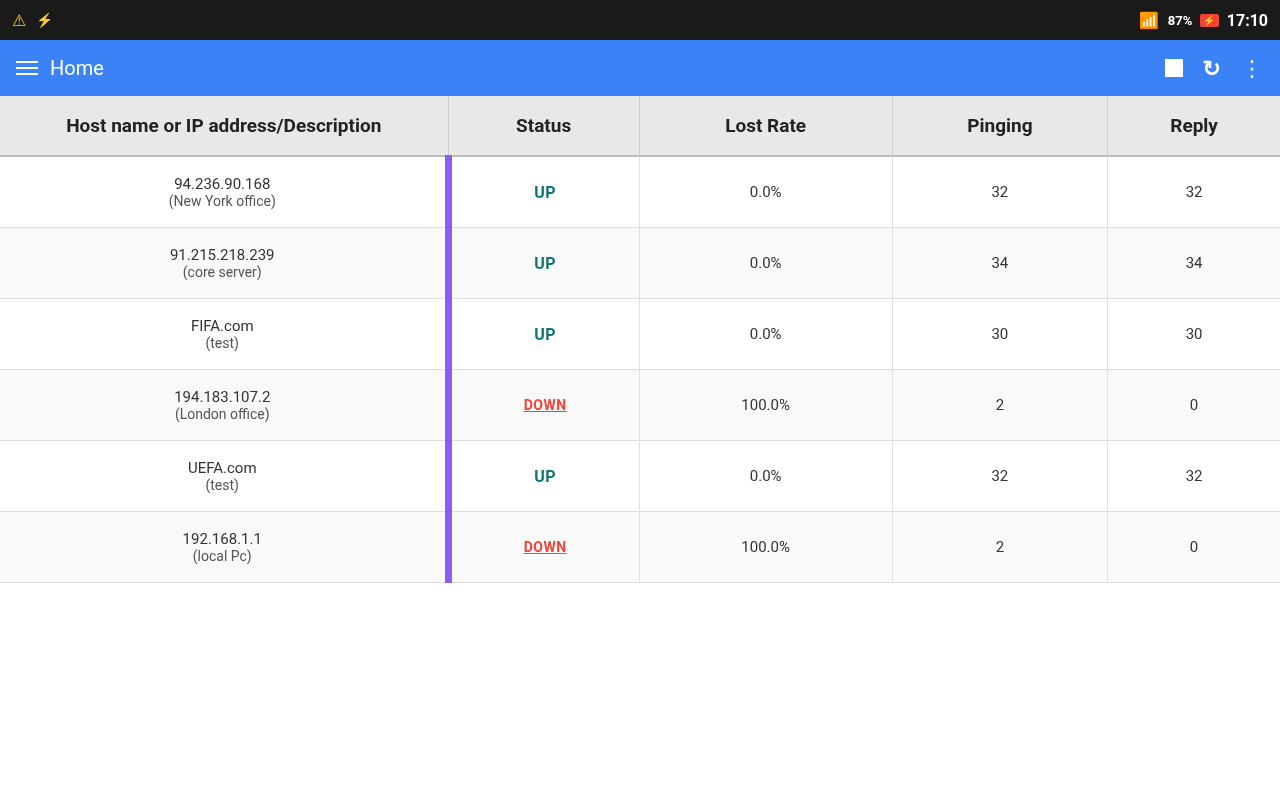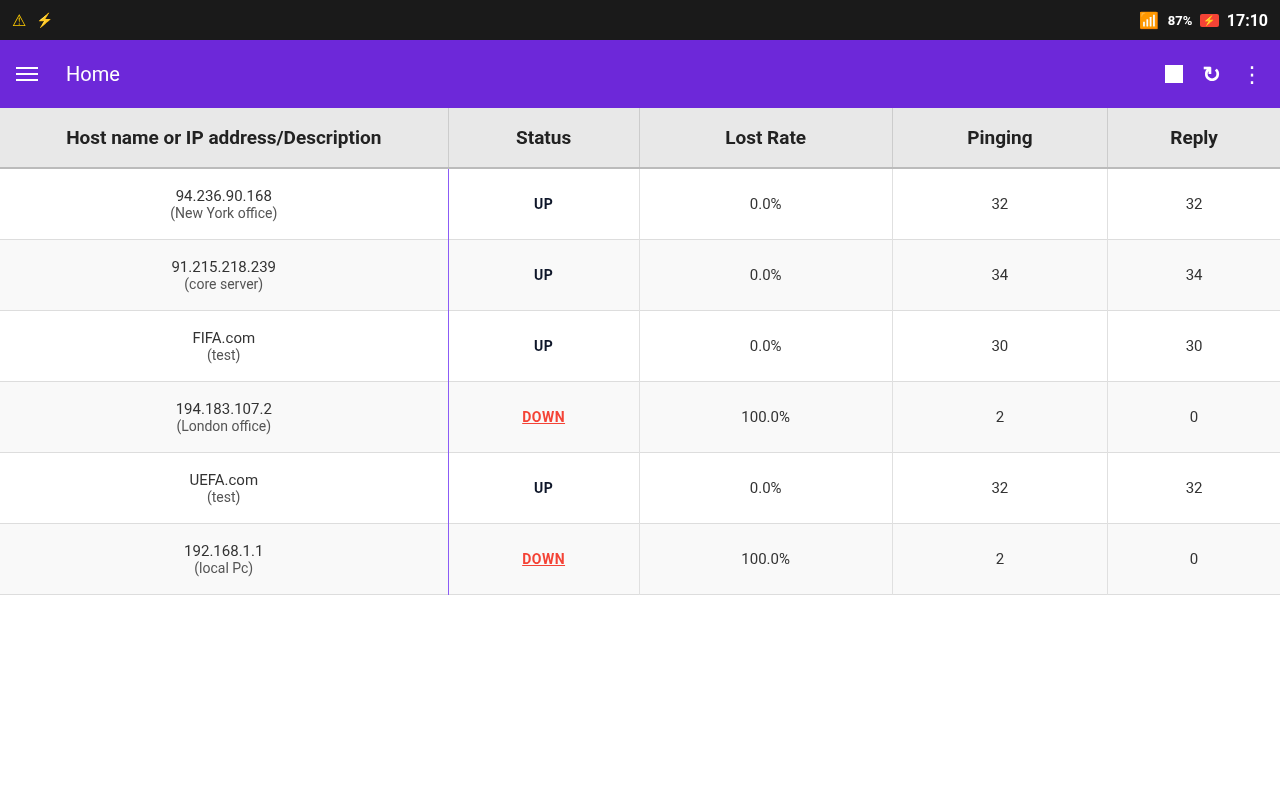--- a/index.html
+++ b/index.html
@@ -40,27 +40,27 @@
     .battery-text {
       font-size: 13px;
     }
     .time-text {
       font-size: 16px;
       font-weight: bold;
     }
 
     
     .top-bar {
-      background: #6d28d9;
-      height: 68px;
+      background: #3b82f6;
+      height: 56px;
       display: flex;
       align-items: center;
       padding: 0 16px;
       color: #fff;
-      gap: 28px;
+      gap: 12px;
     }
     .menu-icon {
       font-size: 20px;
       cursor: pointer;
       display: flex;
       flex-direction: column;
       gap: 4px;
     }
     .menu-icon span {
       display: block;
@@ -130,38 +130,38 @@
       background: #f9f9f9;
     }
     tbody td {
       padding: 18px 12px;
       text-align: center;
       font-size: 15px;
       color: #333;
       border-right: 1px solid #e0e0e0;
     }
     tbody td:first-child {
-      border-right: 1px solid #8b5cf6;
+      border-right: 7px solid #8b5cf6;
       margin-left: 28px;
     }
     tbody td:last-child {
       border-right: none;
     }
     .host-name {
       font-size: 15px;
       color: #333;
     }
     .host-desc {
       font-size: 14px;
       color: #555;
     }
     .status-up {
-      color: #0f172a;
-      font-weight: bold;
-      font-size: 14px;
+      color: #0f766e;
+      font-weight: bold;
+      font-size: 16px;
       letter-spacing: 0.5px;
     }
     .status-down {
       color: #f44336;
       font-weight: bold;
       font-size: 14px;
       letter-spacing: 0.5px;
       text-decoration: underline;
     }
 

